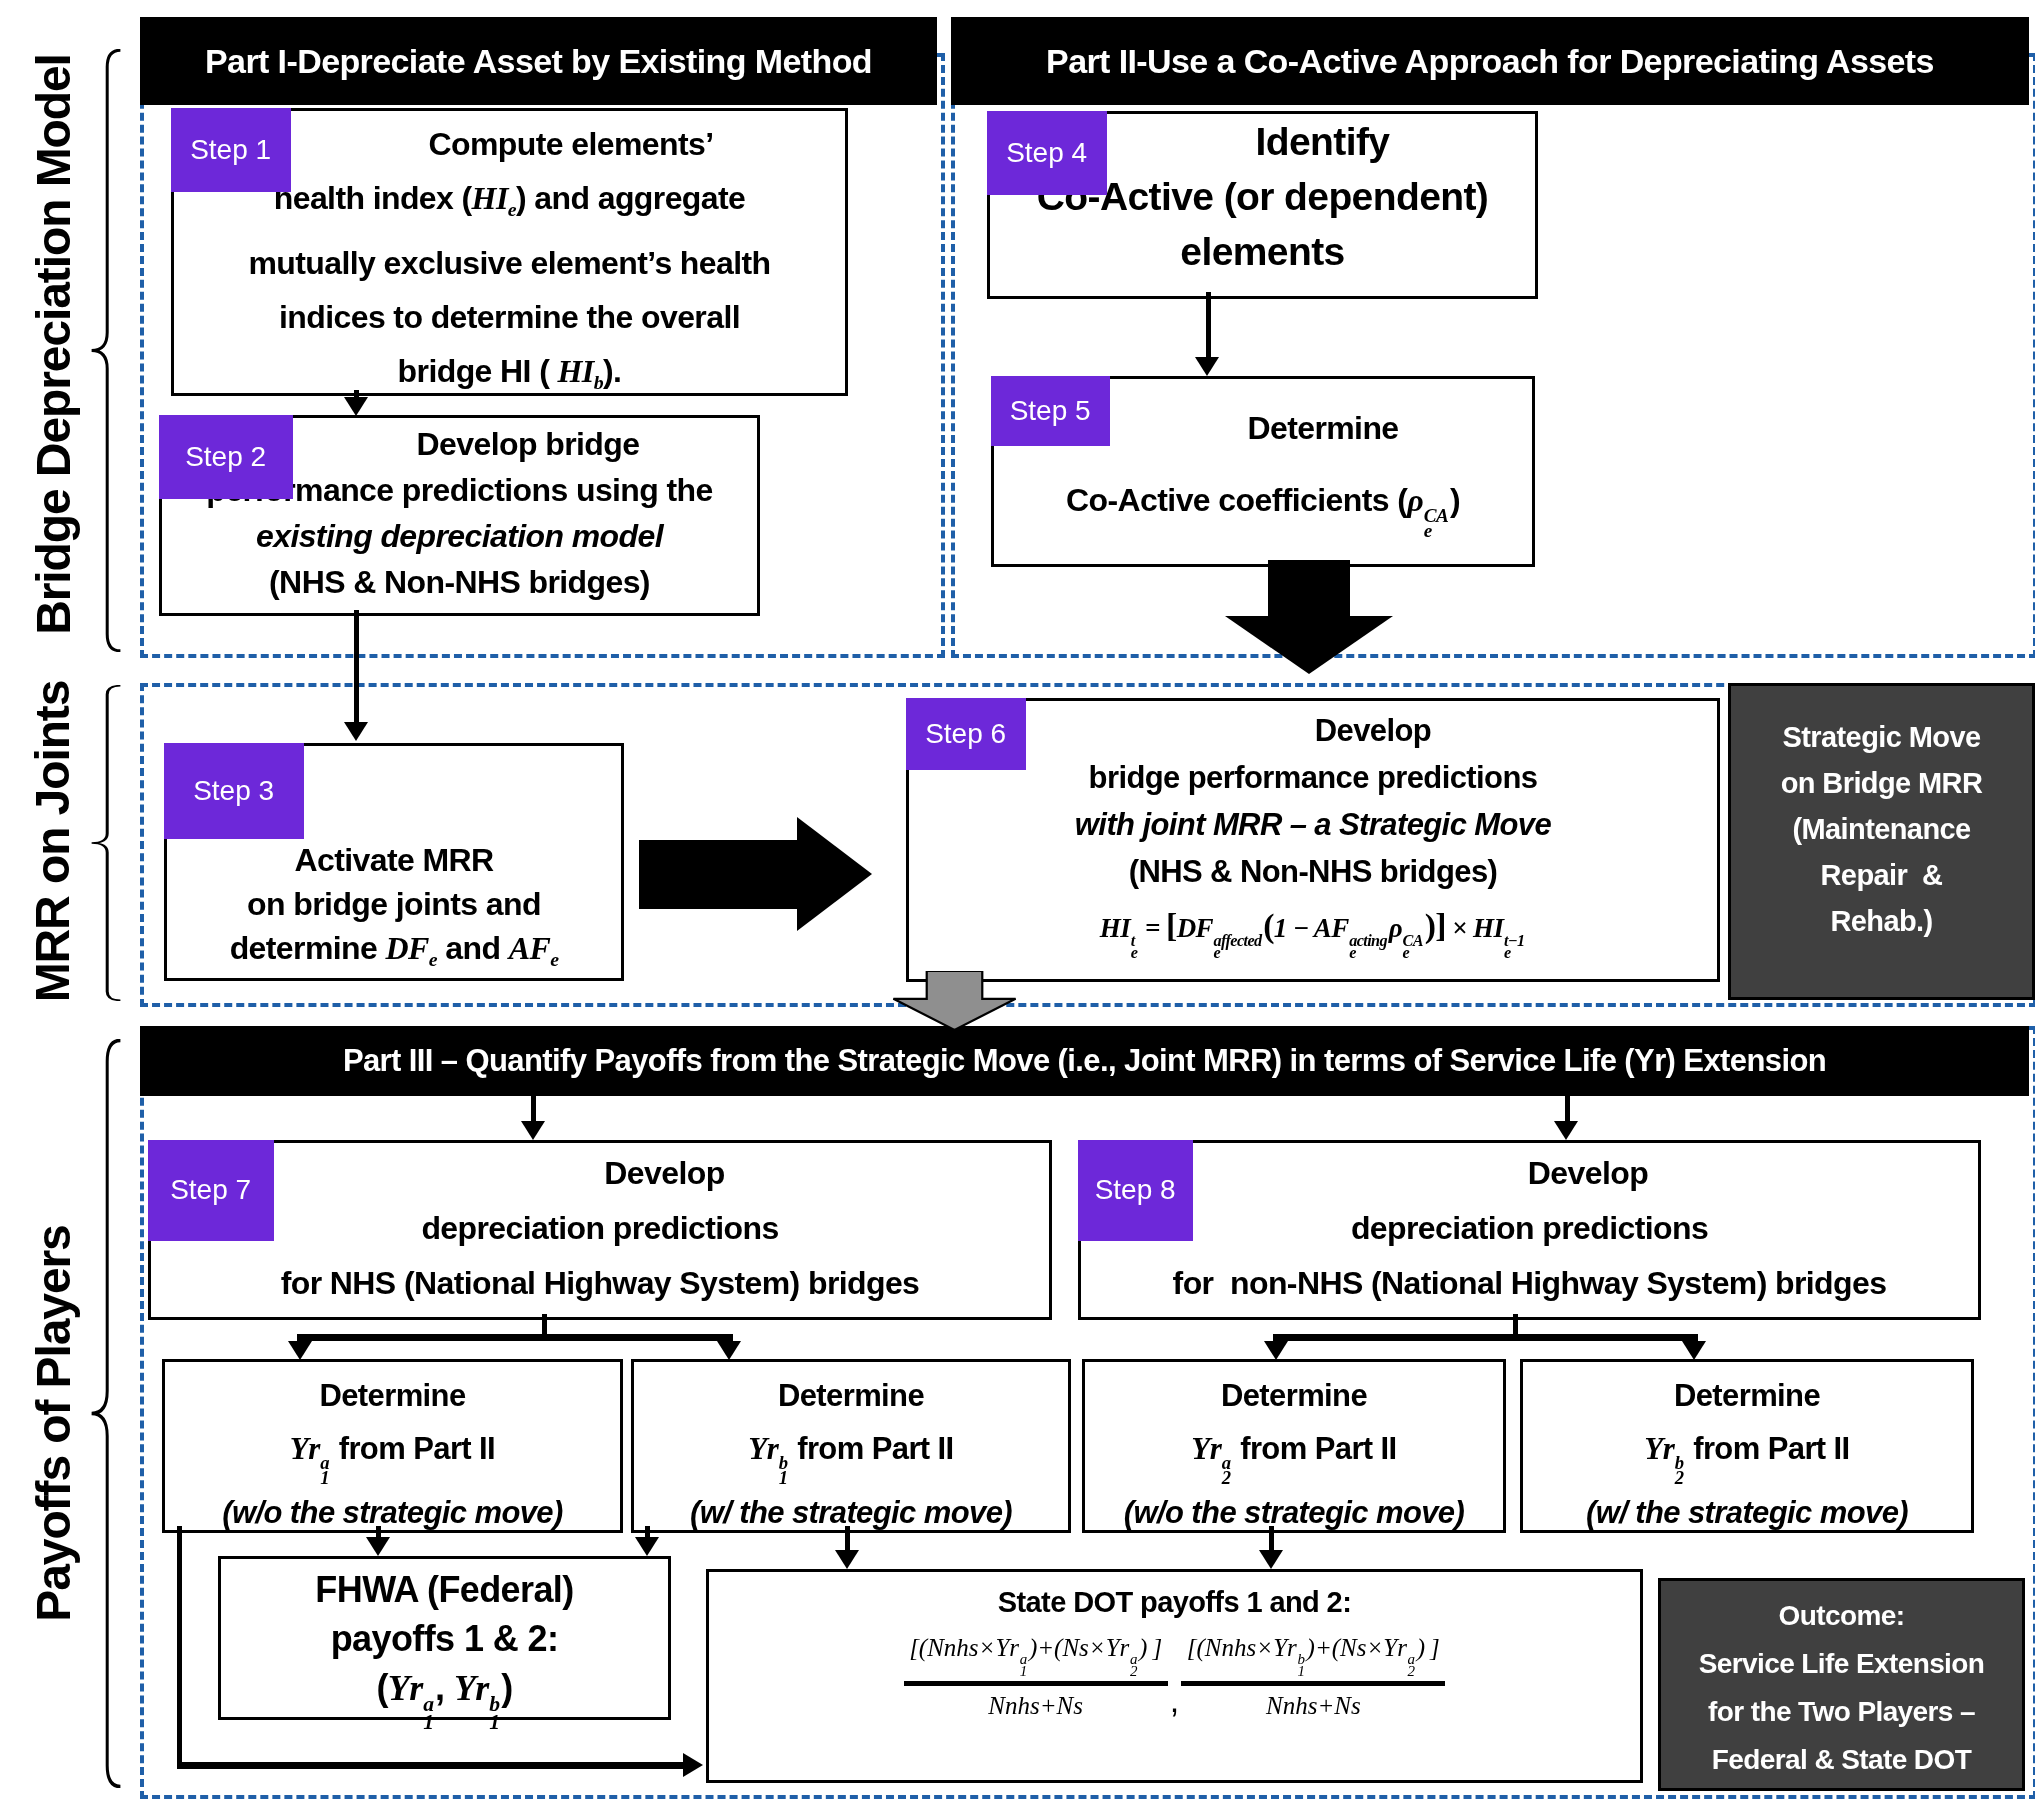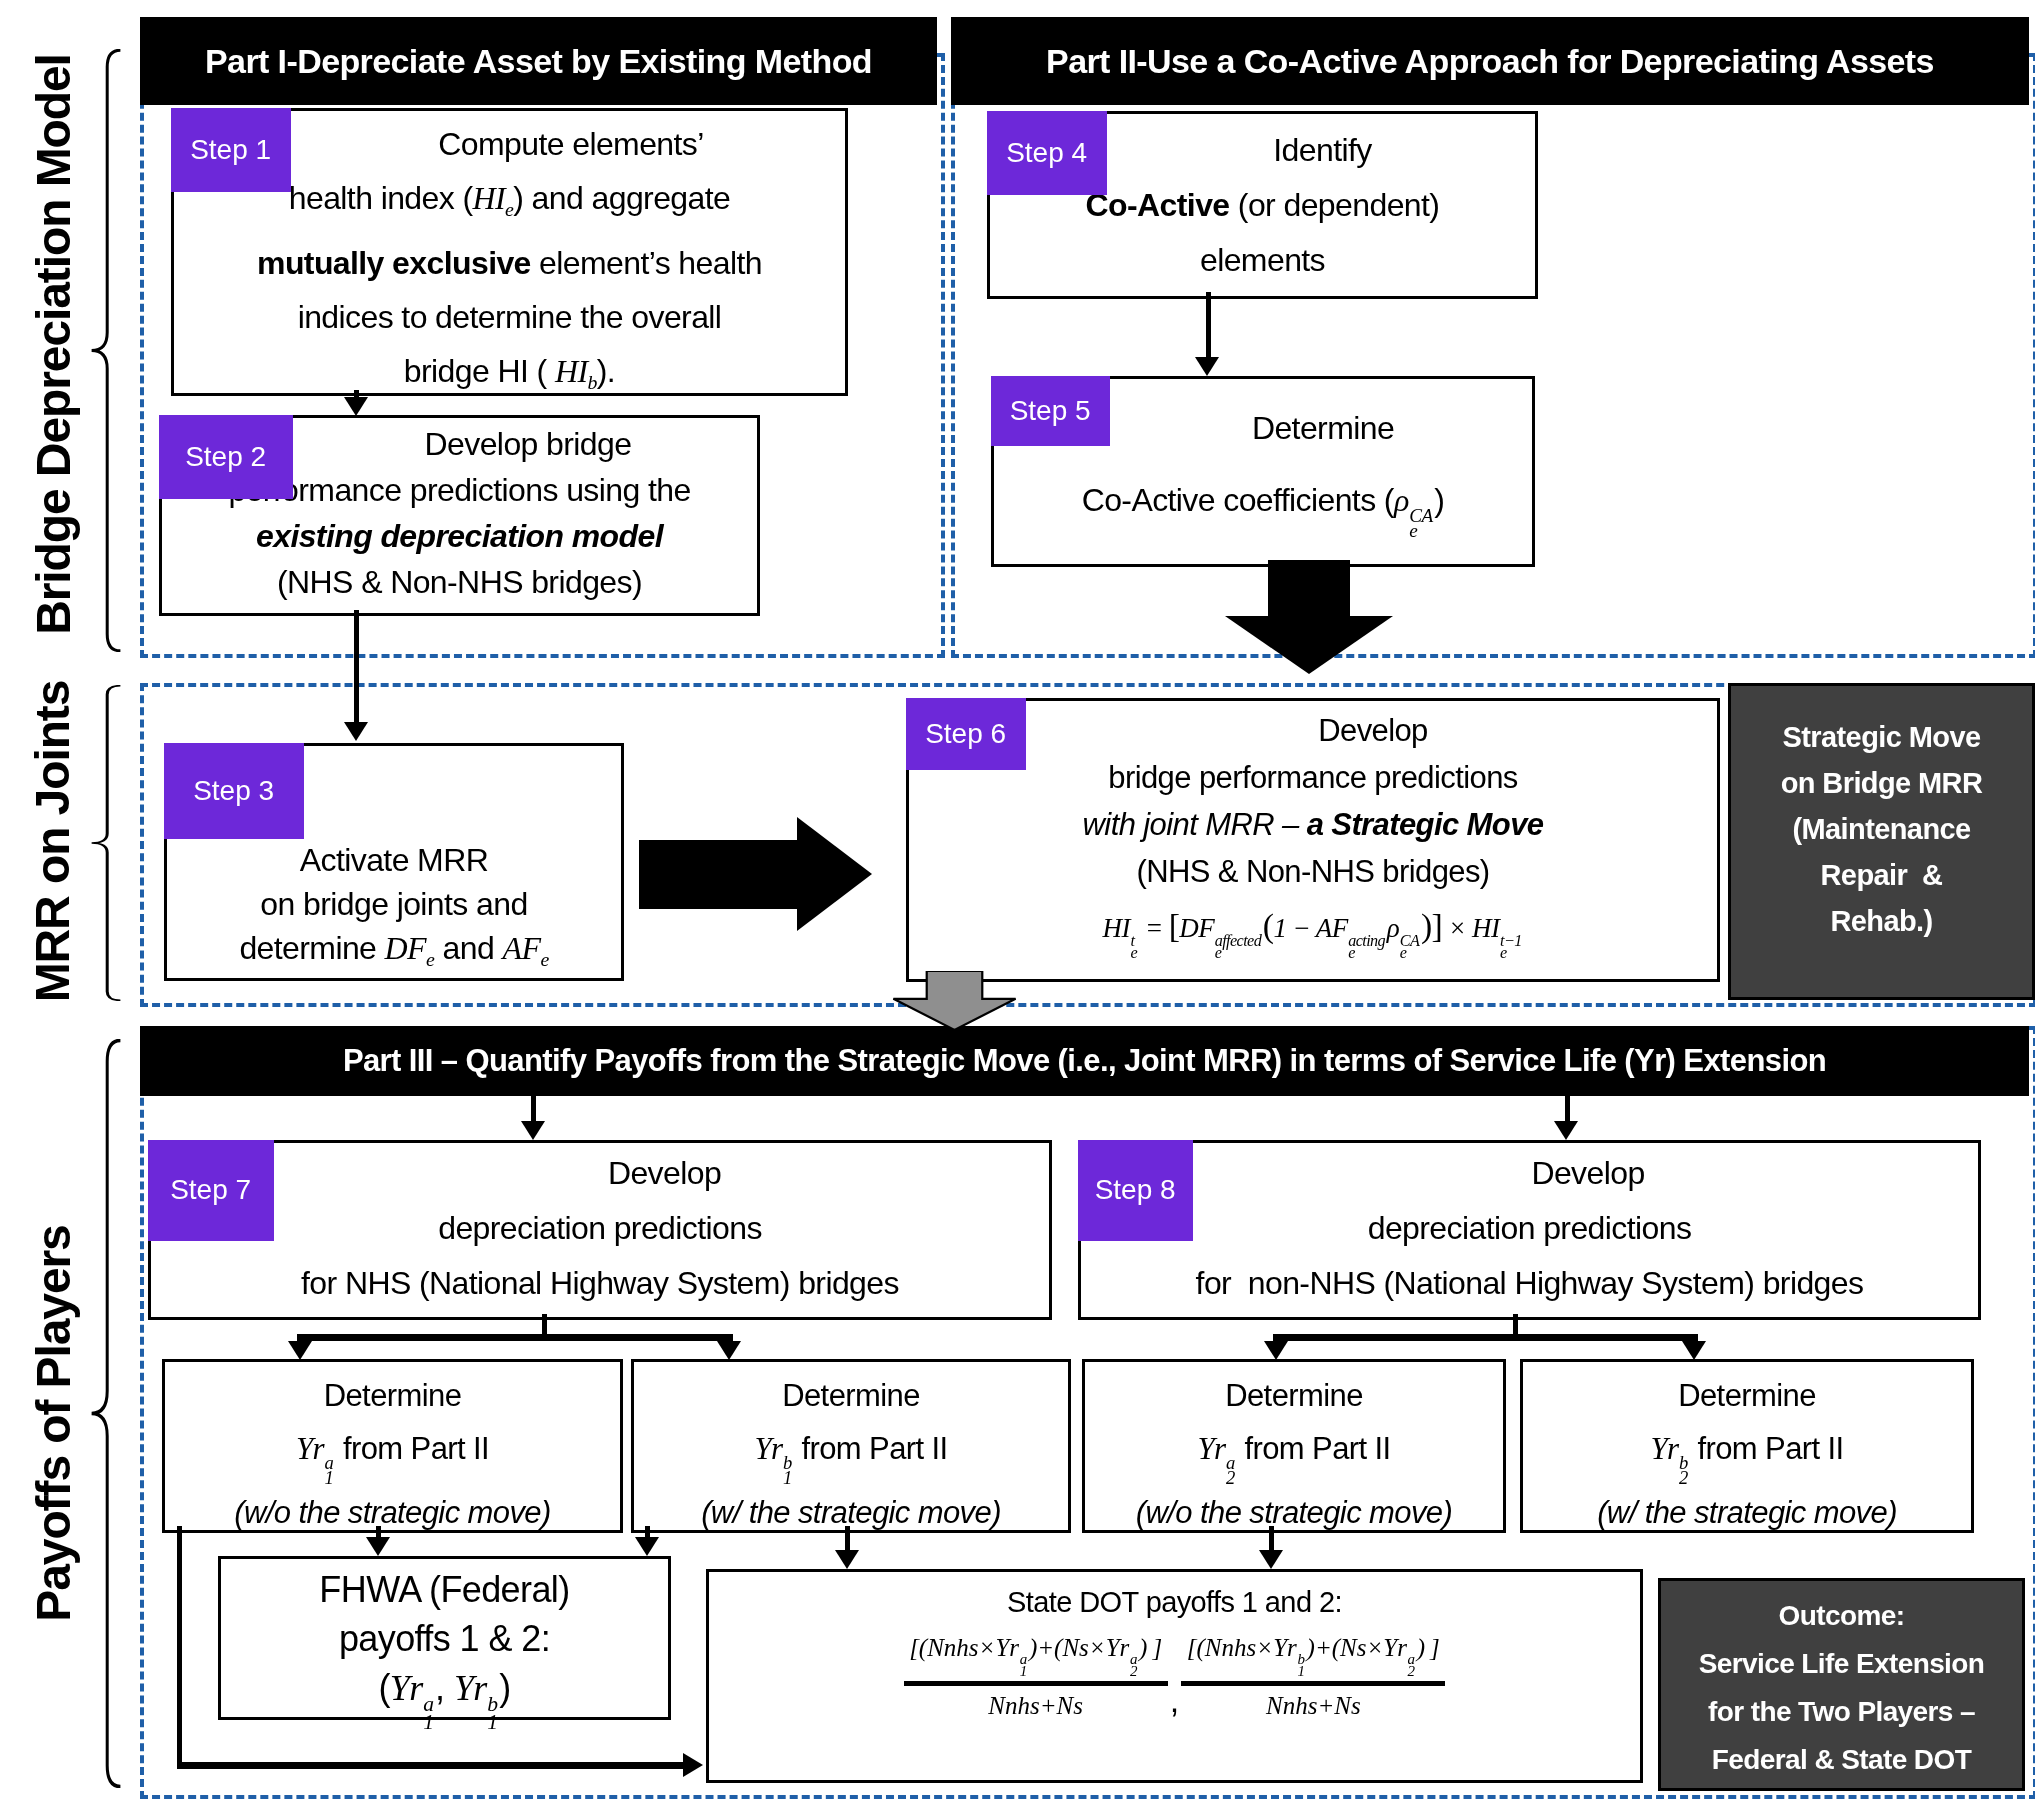--- a/index.html
+++ b/index.html
@@ -8,21 +8,21 @@
   
   .dash{position:absolute;border:4.5px dashed #1F5FA8;z-index:1;background:transparent;}
   
   .hdr{position:absolute;background:#000;color:#fff;font-weight:bold;text-align:center;z-index:4;
        display:flex;align-items:center;justify-content:center;letter-spacing:-0.6px;}
   
   .bx{position:absolute;background:#fff;border:3.4px solid #000;z-index:3;}
   .tab{position:absolute;left:-3.4px;top:-3.4px;background:#6d28d9;color:#fff;z-index:2;
        display:flex;align-items:center;justify-content:center;font-size:28px;}
   .body{position:absolute;left:0;top:0;right:0;bottom:0;z-index:1;}
-  .ln{position:relative;text-align:center;letter-spacing:-0.6px;}
+  .ln{position:relative;text-align:center;letter-spacing:-0.6px;font-weight:bold;}
   
   .gray{position:absolute;background:#404040;border:3.4px solid #000;color:#fff;font-weight:bold;
         text-align:center;z-index:3;letter-spacing:0;}
   
   .m{font-family:"Liberation Serif",serif;font-style:italic;}
   .m sub,.m sup{font-size:0.62em;}
   .ss{display:inline-flex;flex-direction:column;align-items:flex-start;vertical-align:-0.55em;
       line-height:0.8;font-size:0.6em;margin:0 1.7px 0 0.6px;}
   .ss .u{display:block;}
   .ss .d{display:block;}
@@ -88,21 +88,21 @@
     <div class="body" style="padding-top:3.4px;font-size:32px;line-height:46px;">
       <div class="ln" style="padding-left:137px;">Develop bridge</div>
       <div class="ln">performance predictions using the</div>
       <div class="ln"><b><i>existing depreciation model</i></b></div>
       <div class="ln">(NHS &amp; Non-NHS bridges)</div>
     </div>
   </div>
 
   <div class="bx" style="left:987px;top:111px;width:545px;height:182px;">
     <div class="tab" style="width:120px;height:84px;">Step 4</div>
-    <div class="body" style="padding-top:9px;font-size:32px;line-height:55px;">
+    <div class="body" style="font-size:39px;line-height:55px;">
       <div class="ln" style="padding-left:120px;">Identify</div>
       <div class="ln"><b>Co-Active</b> (or dependent)</div>
       <div class="ln">elements</div>
     </div>
   </div>
 
   <div class="bx" style="left:991px;top:376px;width:538px;height:185px;">
     <div class="tab" style="width:119px;height:70px;">Step 5</div>
     <div class="body" style="padding-top:13.4px;font-size:32px;line-height:72px;">
       <div class="ln" style="padding-left:120px;">Determine</div>

